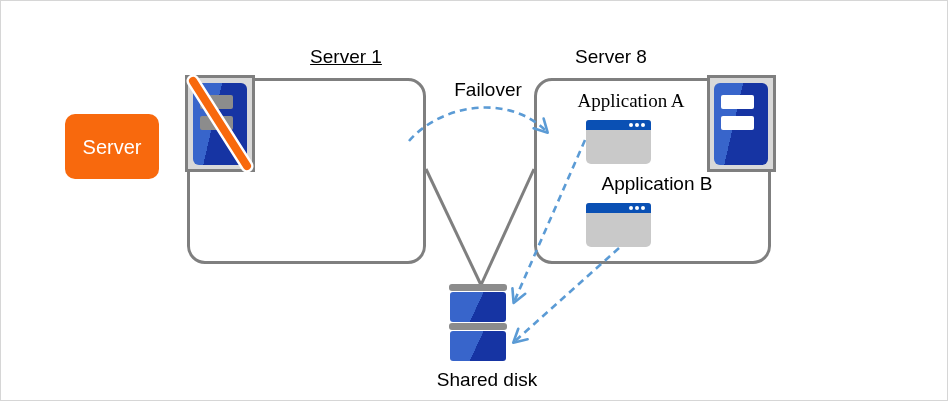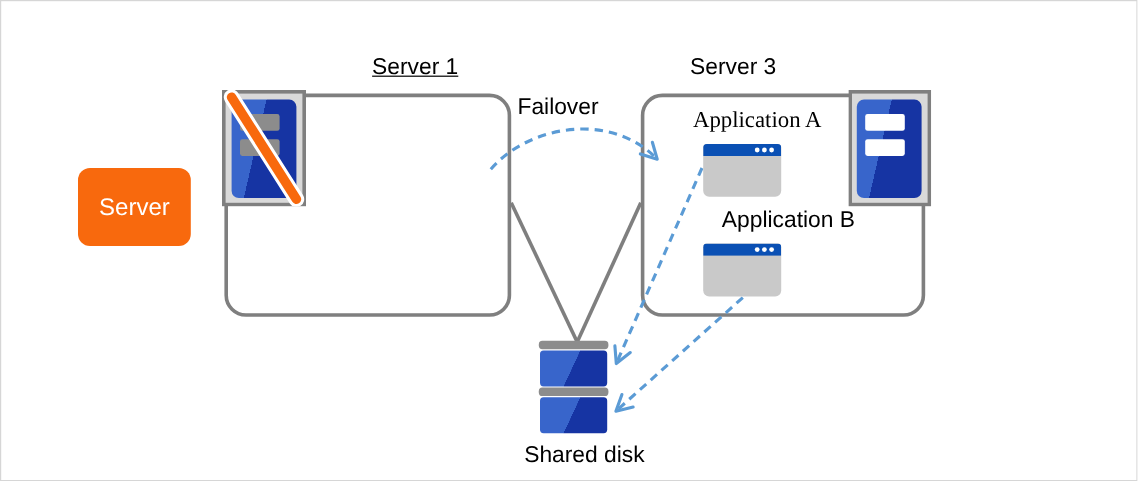--- a/index.html
+++ b/index.html
@@ -34,21 +34,21 @@
   .badge {
     position: absolute;
     left: 64px; top: 113px;
     width: 94px; height: 65px;
     background: #F8690D;
     border-radius: 10px;
     color: #fff;
     font-size: 20px;
     line-height: 26px;
     text-align: center;
-    display: flex; flex-direction: column; justify-content: center; margin-top: 26px;
+    display: flex; flex-direction: column; justify-content: center;
   }
 
   .server-icon { position:absolute; }
   #server1-icon { left:184px; top:74px; }
   #server2-icon { left:706px; top:74px; }
 
   .appwin {
     position: absolute;
     width: 65px; height: 44px;
     background: #C9C9C9;
@@ -92,22 +92,22 @@
     <path d="M408,140 C440,103 508,92 546,131" fill="none" stroke="#5B9BD5" stroke-width="2.6" stroke-dasharray="7 5" marker-end="url(#openArrow)"></path>
     <line x1="584" y1="139" x2="513" y2="301" stroke="#5B9BD5" stroke-width="2.6" stroke-dasharray="7 5" marker-end="url(#openArrow)"></line>
     <line x1="618" y1="247" x2="513" y2="341" stroke="#5B9BD5" stroke-width="2.6" stroke-dasharray="7 5" marker-end="url(#openArrow)"></line>
   </svg>
 
   <div class="badge">
     <div>Server</div>
   </div>
 
   <div class="lbl" style="left:345px; top:45px;text-decoration:underline;">Server 1</div>
-  <div class="lbl" style="left:610px; top:45px;">Server 3</div>
-  <div class="lbl" style="left:464px; top:78px;">Failover</div>
+  <div class="lbl" style="left:610px; top:45px;">Server 8</div>
+  <div class="lbl" style="left:487px; top:78px;">Failover</div>
   <div class="lbl" style="left:630px; top:89px;font-family:Liberation Serif, serif;">Application A</div>
   <div class="lbl" style="left:630px; top:172px;margin-left:26px;">Application B</div>
   <div class="lbl" style="left:486px; top:368px;">Shared disk</div>
 
   <div class="server-icon" id="server1-icon">
     <svg width="70" height="97" viewBox="0 0 70 97">
       <defs>
         <linearGradient id="gradDown" x1="0" y1="0" x2="1" y2="0.35">
           <stop offset="0.48" stop-color="#3865CB"></stop>
             <stop offset="0.48" stop-color="#1634A3"></stop>

